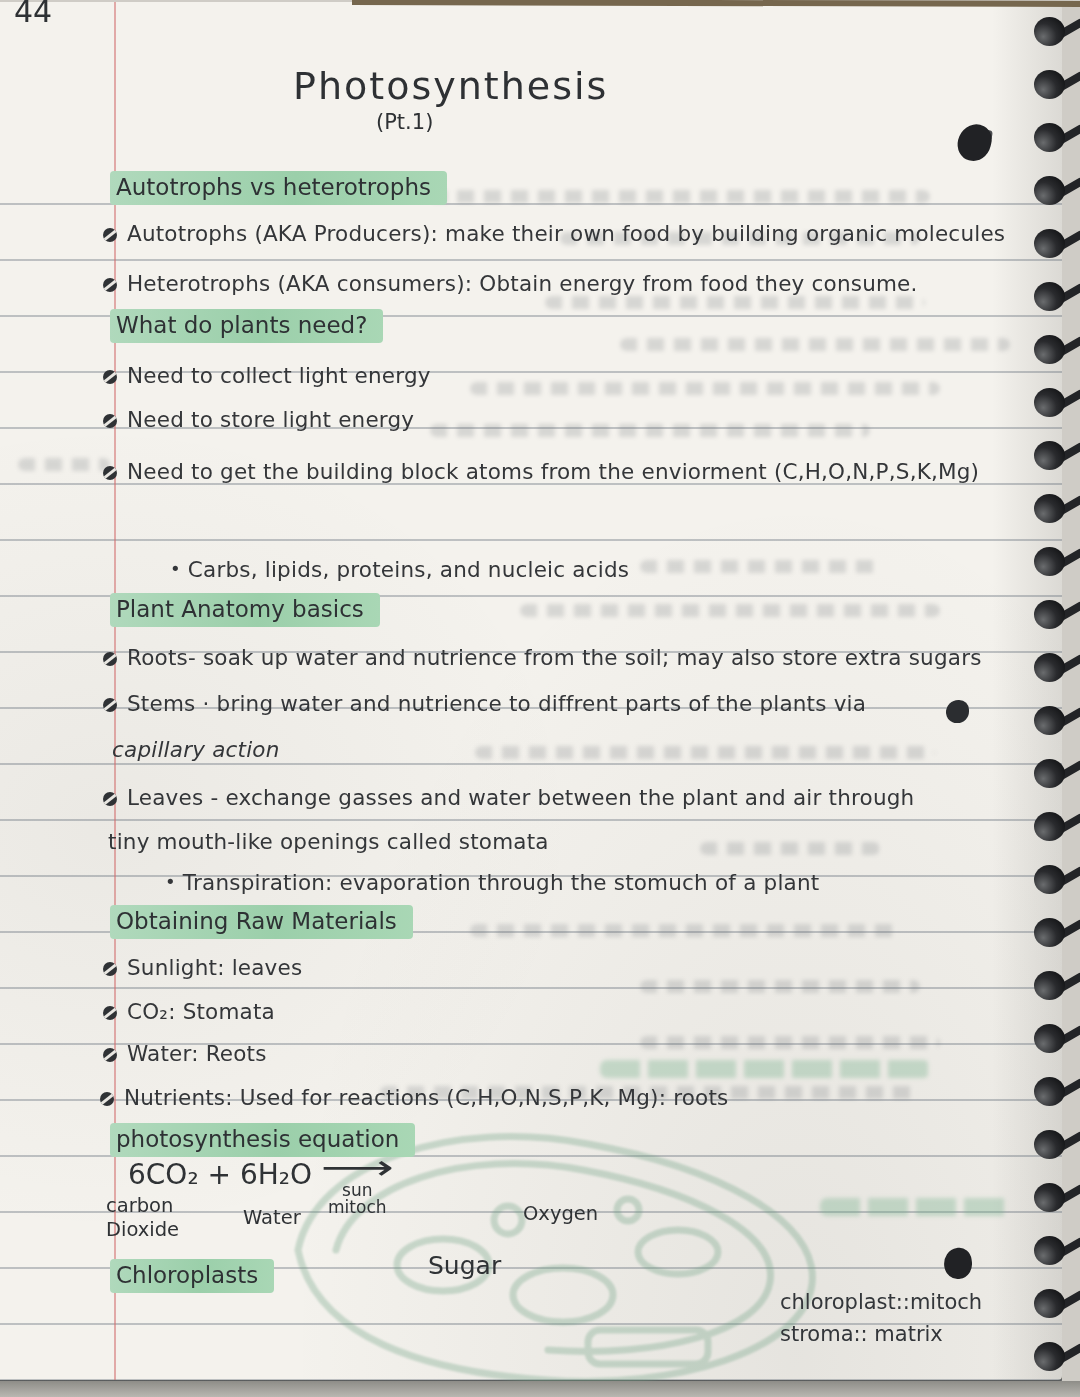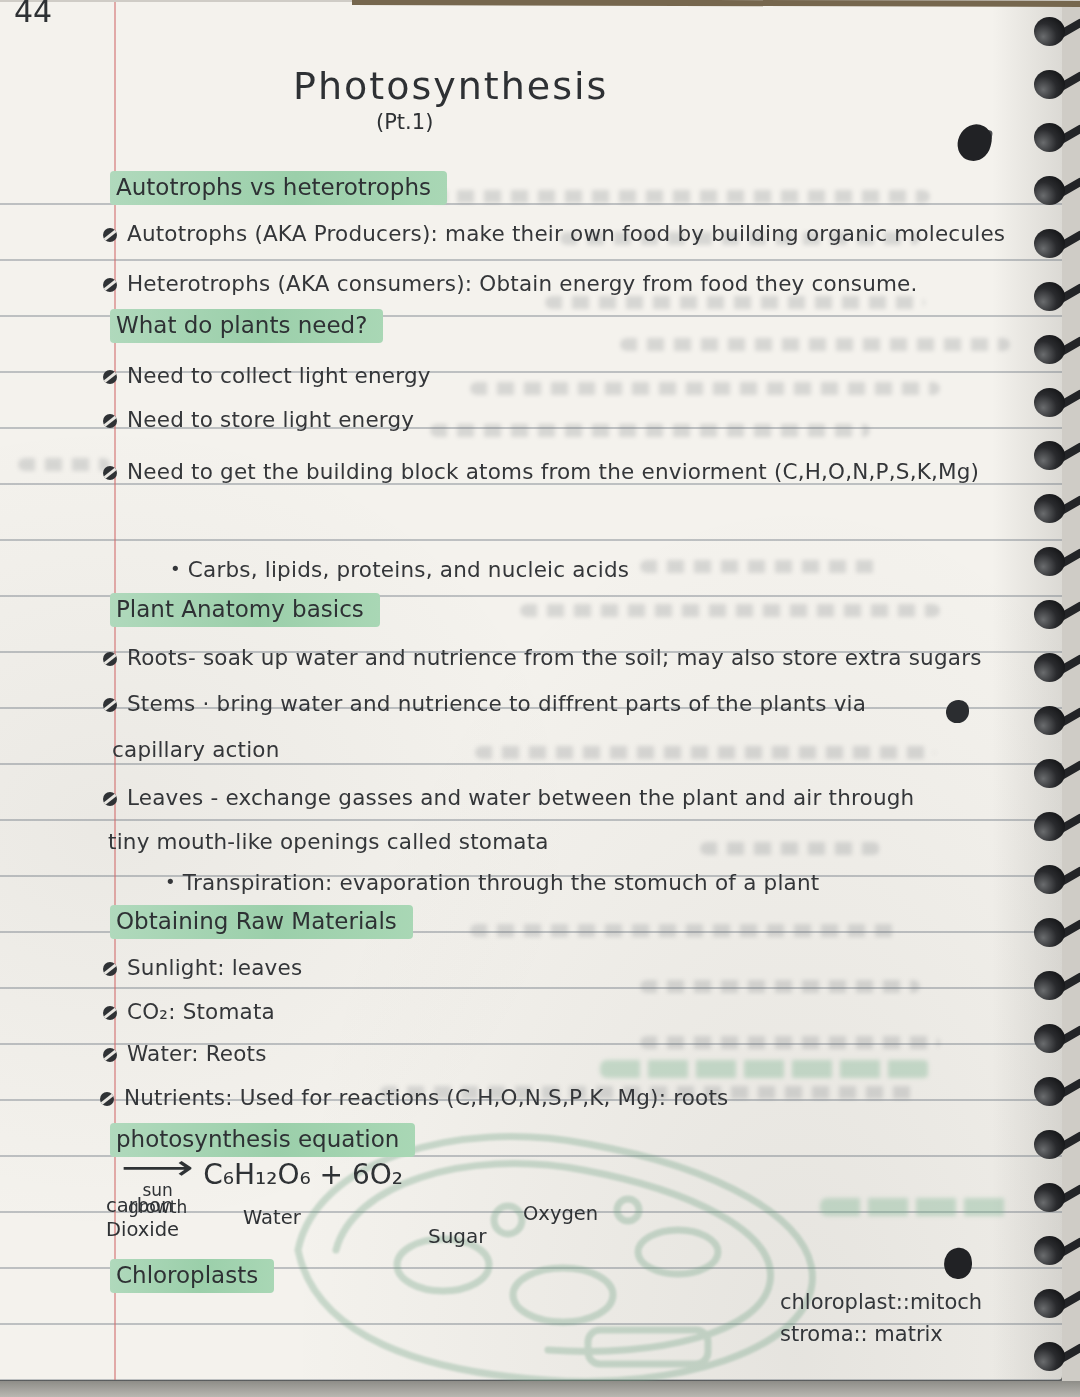--- a/index.html
+++ b/index.html
@@ -120,43 +120,43 @@
 
     <div class="heading" style="left:110px;top:310px;"><span class="hl">What do plants need?</span></div>
     <div class="line" style="left:103px;top:360px;"><span class="bullet"></span><span>Need to collect light energy</span></div>
     <div class="line" style="left:103px;top:404px;"><span class="bullet"></span><span>Need to store light energy</span></div>
     <div class="line" style="left:103px;top:456px;"><span class="bullet"></span><span>Need to get the building block atoms from the enviorment (C,H,O,N,P,S,K,Mg)</span></div>
     <div class="line sub" style="left:170px;top:553px;text-align:center;"><span>Carbs, lipids, proteins, and nucleic acids</span></div>
 
     <div class="heading" style="left:110px;top:594px;"><span class="hl">Plant Anatomy basics</span></div>
     <div class="line" style="left:103px;top:642px;"><span class="bullet"></span><span>Roots- soak up water and nutrience from the soil; may also store extra sugars</span></div>
     <div class="line" style="left:103px;top:688px;"><span class="bullet"></span><span>Stems · bring water and nutrience to diffrent parts of the plants via</span></div>
-    <div class="line" style="left:112px;top:734px;"><span>capillary action</span></div>
+    <div class="line" style="left:112px;top:734px;font-style:italic;"><span>capillary action</span></div>
     <div class="line" style="left:103px;top:782px;"><span class="bullet"></span><span>Leaves - exchange gasses and water between the plant and air through</span></div>
     <div class="line" style="left:108px;top:826px;"><span>tiny mouth-like openings called stomata</span></div>
     <div class="line sub" style="left:165px;top:866px;"><span>Transpiration: evaporation through the stomuch of a plant</span></div>
 
     <div class="heading" style="left:110px;top:906px;"><span class="hl">Obtaining Raw Materials</span></div>
     <div class="line" style="left:103px;top:952px;"><span class="bullet"></span><span>Sunlight: leaves</span></div>
     <div class="line" style="left:103px;top:996px;"><span class="bullet"></span><span>CO₂: Stomata</span></div>
     <div class="line" style="left:103px;top:1038px;"><span class="bullet"></span><span>Water: Reots</span></div>
     <div class="line" style="left:100px;top:1082px;text-align:right;"><span class="bullet"></span><span>Nutrients: Used for reactions (C,H,O,N,S,P,K, Mg): roots</span></div>
 
     <div class="heading" style="left:110px;top:1124px;"><span class="hl">photosynthesis equation</span></div>
     <div class="eq-row">
+      <span>6CO₂ + 6H₂O</span>
       <span class="eq-arrow">
         <span class="glyph">⟶</span>
         <span class="small">sun</span>
-        <span class="small">growth</span>
+        <span class="small">mitoch</span>
       </span>
-      <span>C₆H₁₂O₆ + 6O₂</span>
     </div>
     <div class="eq-label" style="left:106px;top:1192px;width:100px;white-space:normal;">carbon Dioxide</div>
     <div class="eq-label" style="left:243px;top:1204px;">Water</div>
-    <div class="eq-label" style="left:428px;top:1222px;font-size:20px;">Sugar</div>
+    <div class="eq-label" style="left:428px;top:1252px;font-size:25px;">Sugar</div>
     <div class="eq-label" style="left:523px;top:1200px;">Oxygen</div>
 
     <div class="heading" style="left:110px;top:1260px;"><span class="hl">Chloroplasts</span></div>
 
     <div class="side-note">
       <div>chloroplast::mitoch</div>
       <div>stroma:: matrix</div>
     </div>
 
     <div class="blot b1"></div>

